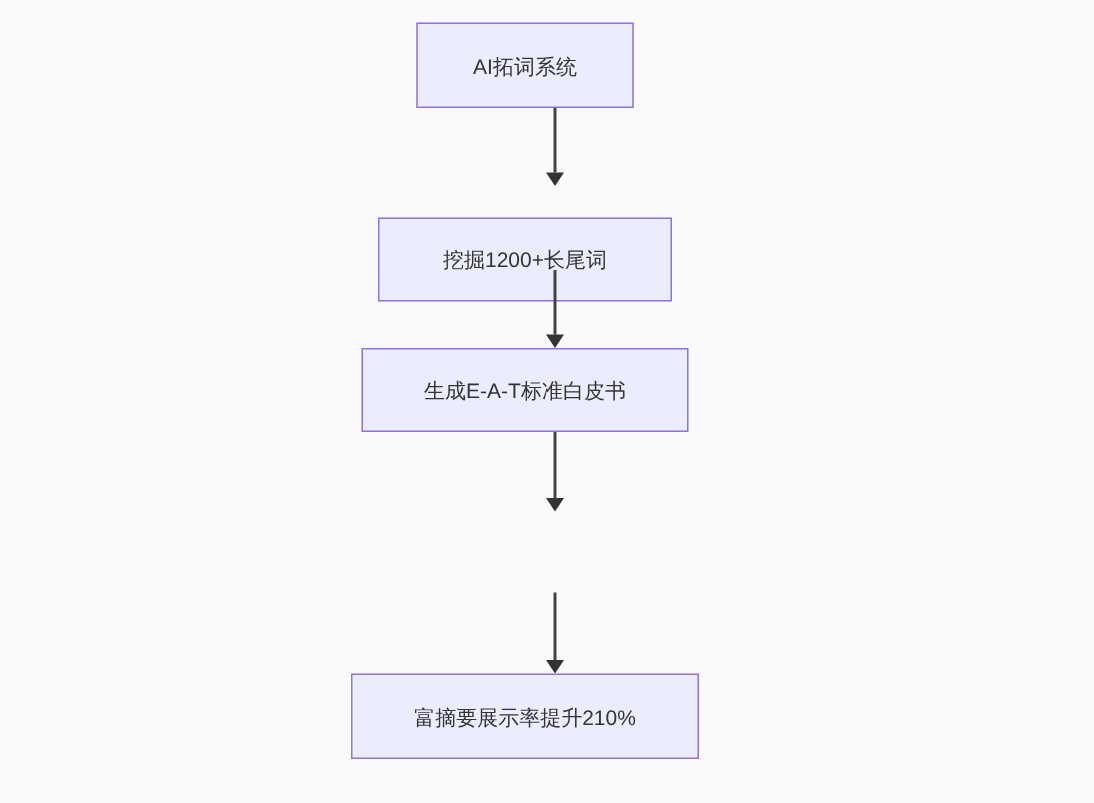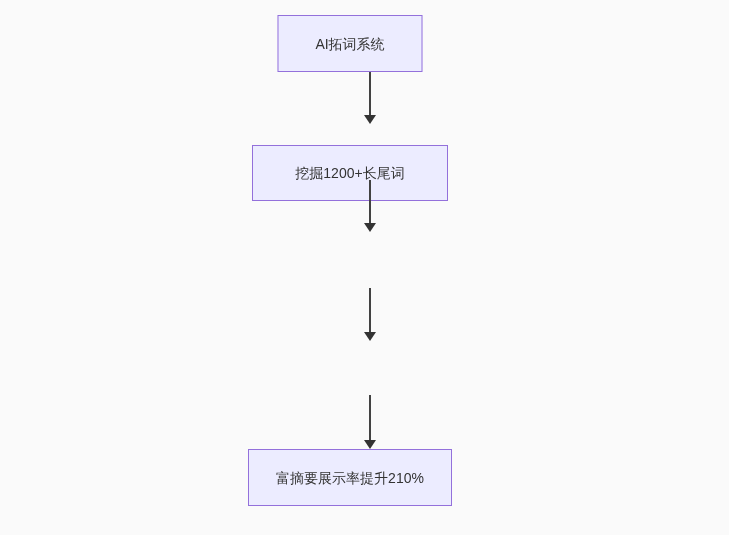--- a/index.html
+++ b/index.html
@@ -29,21 +29,21 @@
     display: flex;
     align-items: center;
     justify-content: center;
     text-align: center;
     white-space: nowrap;
   }
   .node-1 { top: 15px;  width: 145px; height: 57px; }
   .node-2 { top: 124px; width: 196px; height: 56px; margin-top: 21px; }
   .node-3 { top: 232px; width: 218px; height: 56px; }
   .node-4 { top: 341px; width: 213px; height: 54px; }
-  .node-5 { top: 449px; width: 204px; height: 57px; }
+  .node-5 { top: 449px; width: 232px; height: 57px; }
 
   .arrow {
     position: absolute;
     left: 370px;
     transform: translateX(-50%);
     display: flex;
     flex-direction: column;
     align-items: center;
   }
   .arrow-1 { top: 72px;  height: 52px; }
@@ -79,20 +79,23 @@
 
   <div class="node node-2">
     <span>挖掘1200+长尾词</span>
   </div>
 
   <div class="arrow arrow-2">
     <span class="line"></span>
     <span class="head"></span>
   </div>
 
+  <div class="node node-3">
+    <span>生成E-A-T标准白皮书</span>
+  </div>
 
   <div class="arrow arrow-3">
     <span class="line"></span>
     <span class="head"></span>
   </div>
 
 
   <div class="arrow arrow-4">
     <span class="line"></span>
     <span class="head"></span>

